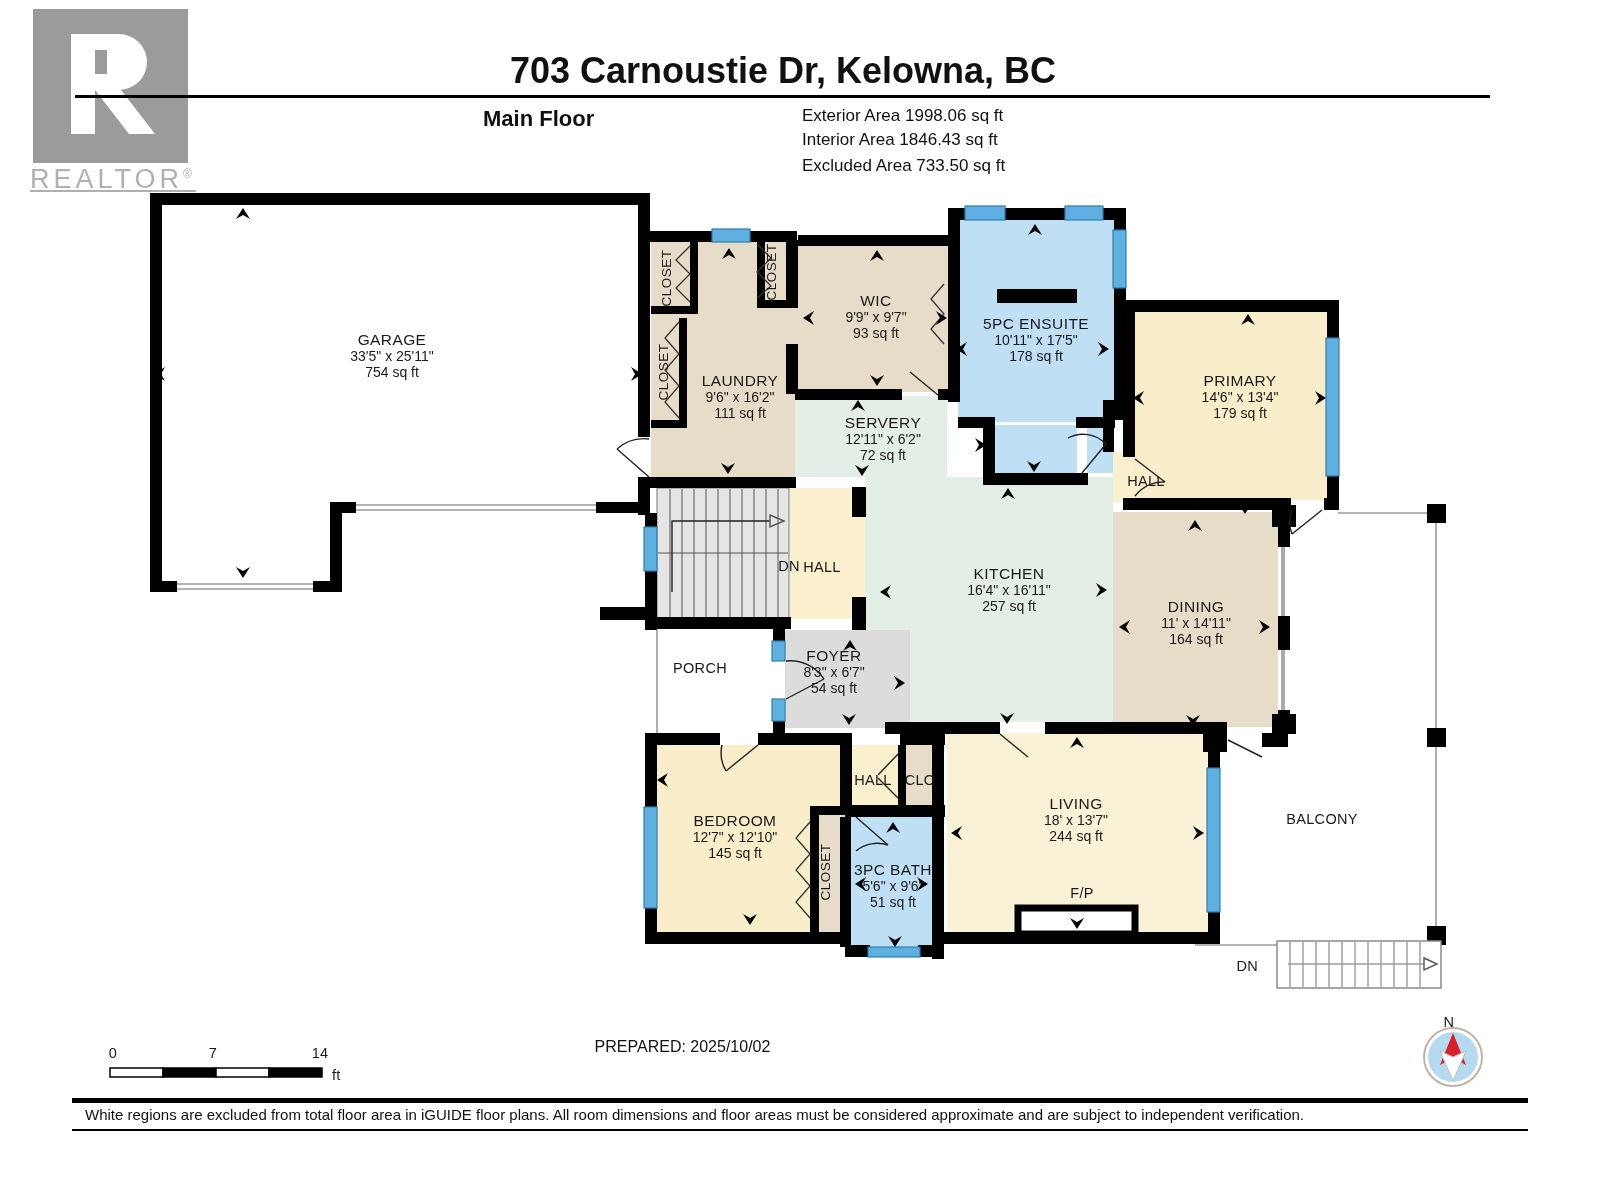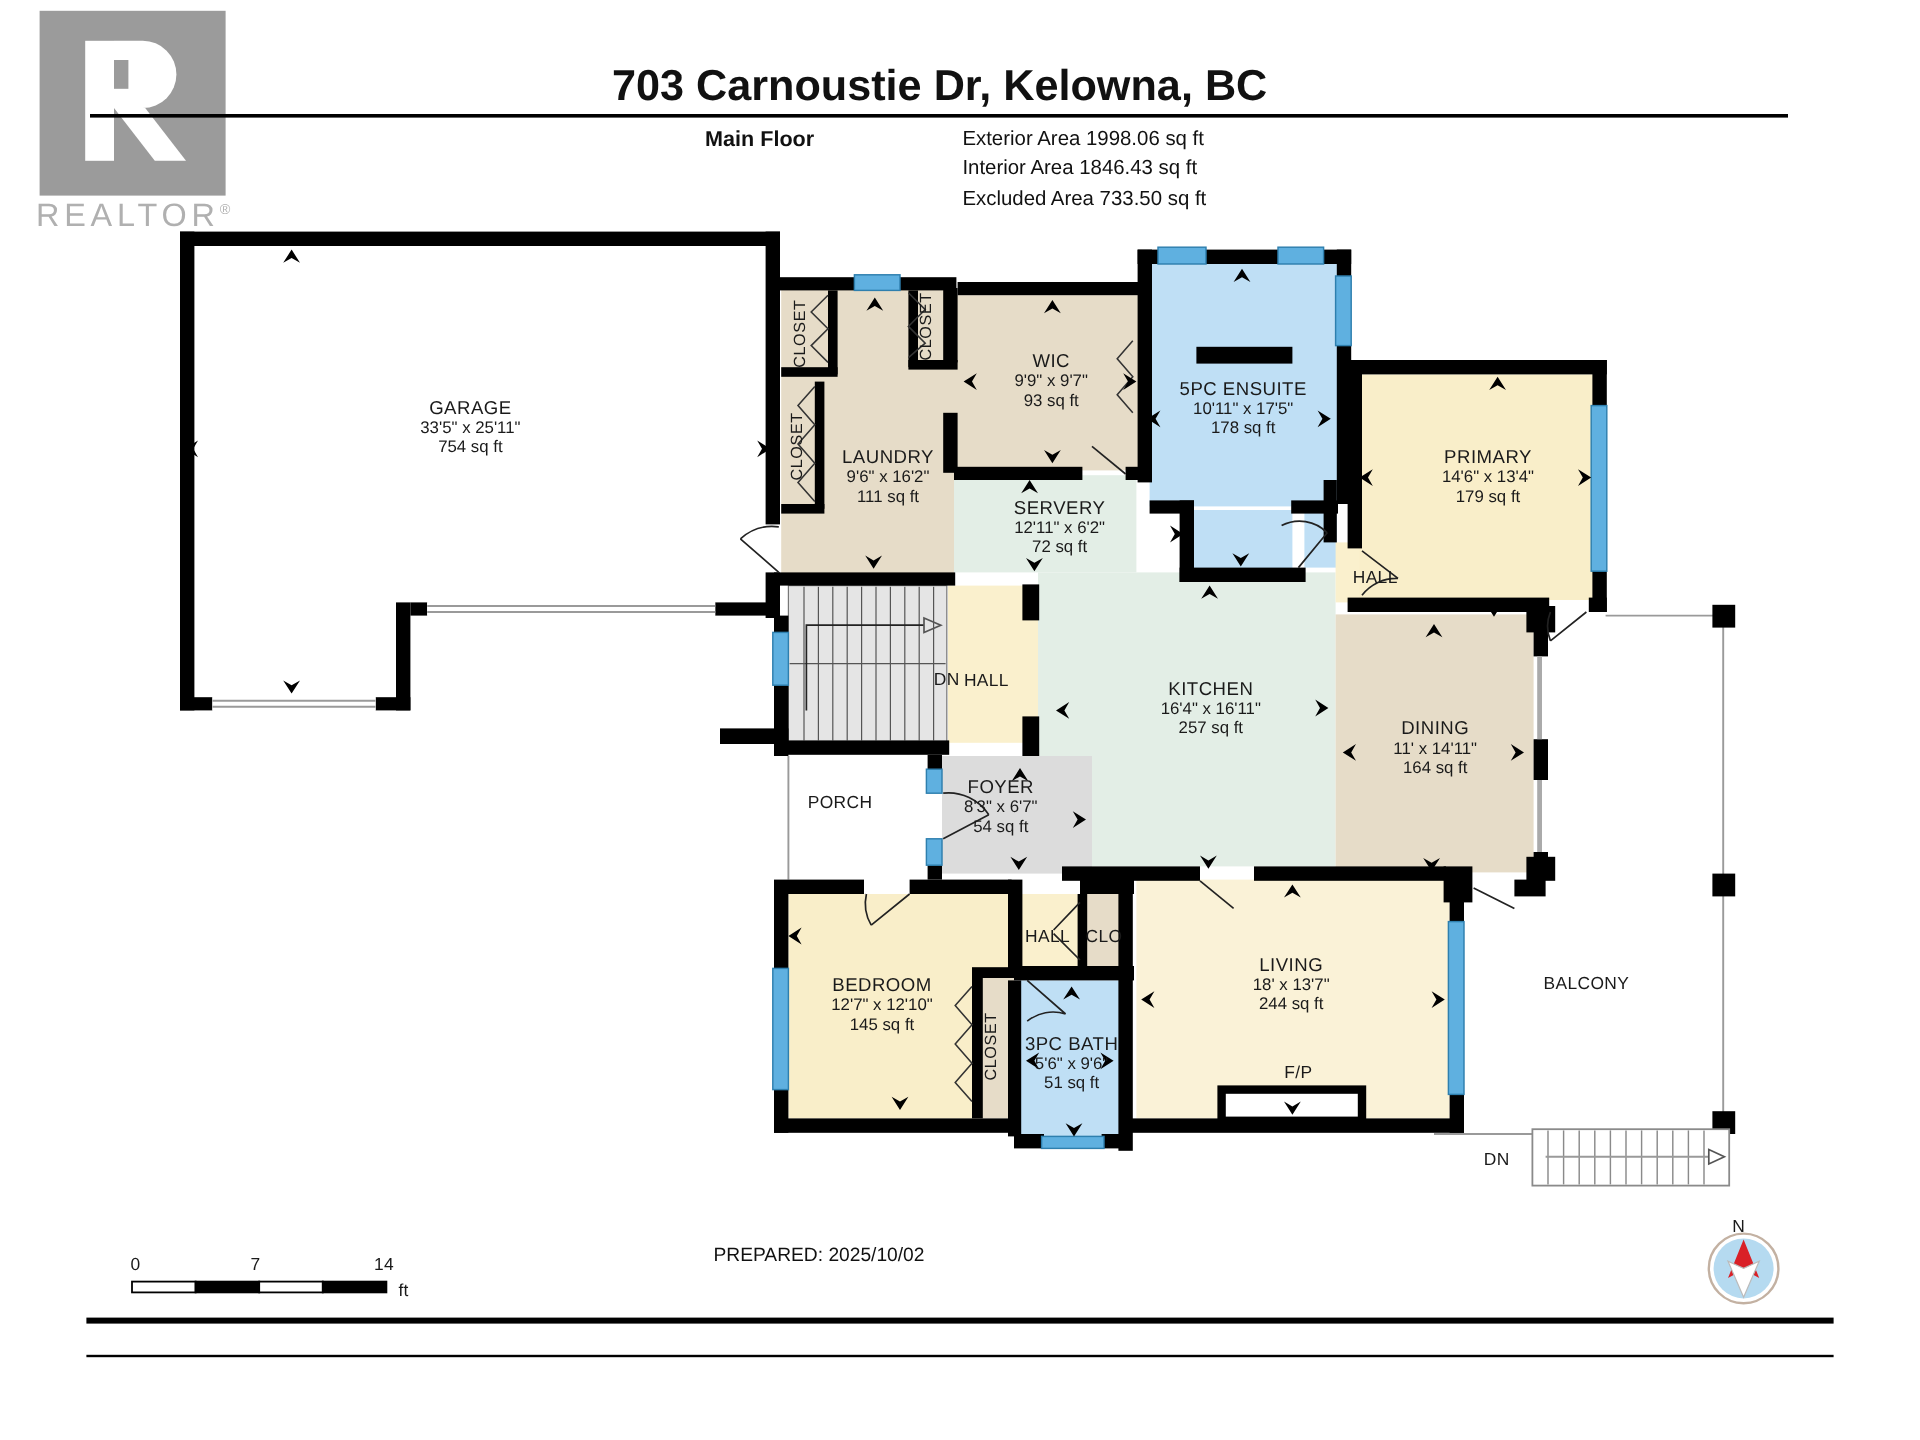--- a/index.html
+++ b/index.html
@@ -11,25 +11,25 @@
   .thinline{stroke:#9a9a9a;stroke-width:1.6;}
   .rname{font-size:15.5px;letter-spacing:.4px;}
   .rdim{font-size:14px;}
   .slab{font-size:14.5px;letter-spacing:.3px;}
   .vlab{font-size:13.5px;letter-spacing:.5px;}
   .door{stroke:#222;stroke-width:1.4;fill:none;}
   .zig{stroke:#333;stroke-width:1.3;fill:none;}
   .tread{stroke:#555;stroke-width:1;}
   
   #logo-box{position:absolute;left:33px;top:9px;width:155px;height:154px;background:#9b9b9b;}
-  #logo-word{position:absolute;left:30px;top:164px;font-size:27px;letter-spacing:4px;color:#b0b0b0;font-weight:400;}
+  #logo-word{position:absolute;left:30px;top:164px;font-size:27px;letter-spacing:4px;color:#b0b0b0;font-weight:400;text-decoration:underline;}
   #logo-word sup{font-size:12px;}
   #title{position:absolute;left:0;top:50px;width:1566px;text-align:center;font-size:36px;font-weight:bold;}
   #title-rule{position:absolute;left:75px;top:95px;width:1415px;height:3px;background:#000;}
-  #floor-label{position:absolute;left:483px;top:106px;width:300px;text-align:center;font-size:18px;font-weight:bold;}
+  #floor-label{position:absolute;left:483px;top:106px;width:300px;text-align:left;font-size:22px;font-weight:bold;}
   .stat{position:absolute;left:802px;font-size:17px;}
   #stat-ext{top:106px;} #stat-int{top:130px;} #stat-exc{top:156px;}
   
   #prepared{position:absolute;left:0;top:1038px;width:1365px;text-align:center;font-size:16px;}
   #foot-rule{position:absolute;left:72px;top:1098px;width:1456px;height:5px;background:#000;}
   #foot-rule2{position:absolute;left:72px;top:1129px;width:1456px;height:2px;background:#000;}
   #disclaimer{position:absolute;left:85px;top:1106px;width:1440px;font-size:15px;}
 </style>
 </head>
 <body>
@@ -399,14 +399,15 @@
   <div id="logo-word"><span>REALTOR</span><sup>®</sup></div>
   <div id="title">703 Carnoustie Dr, Kelowna, BC</div>
   <div id="floor-label">Main Floor</div>
   <div class="stat" id="stat-ext">Exterior Area 1998.06 sq ft</div>
   <div class="stat" id="stat-int">Interior Area 1846.43 sq ft</div>
   <div class="stat" id="stat-exc">Excluded Area 733.50 sq ft</div>
 
   
   <div id="prepared">PREPARED: 2025/10/02</div>
   <div id="foot-rule"></div>
+  <div id="disclaimer">White regions are excluded from total floor area in iGUIDE floor plans. All room dimensions and floor areas must be considered approximate and are subject to independent verification.</div>
   <div id="foot-rule2"></div>
 </div>
 
 </body></html>

